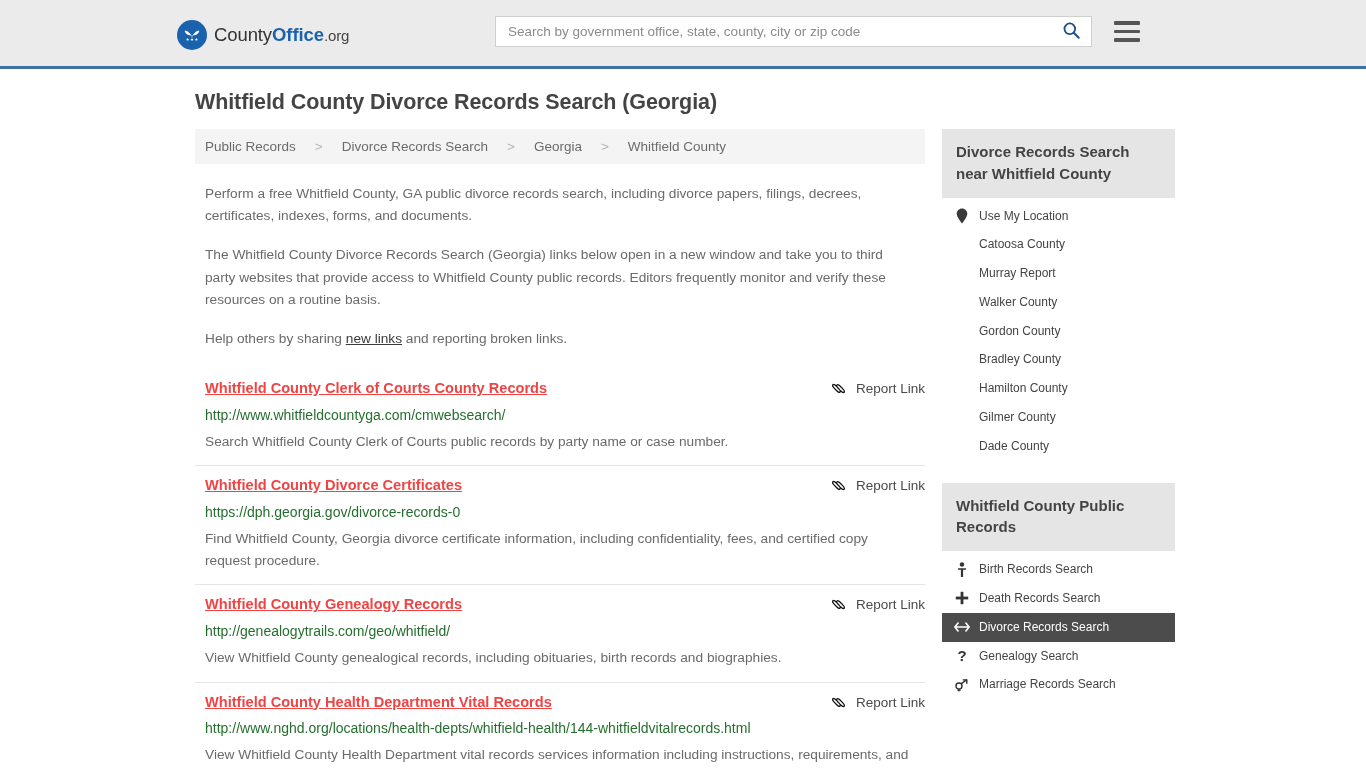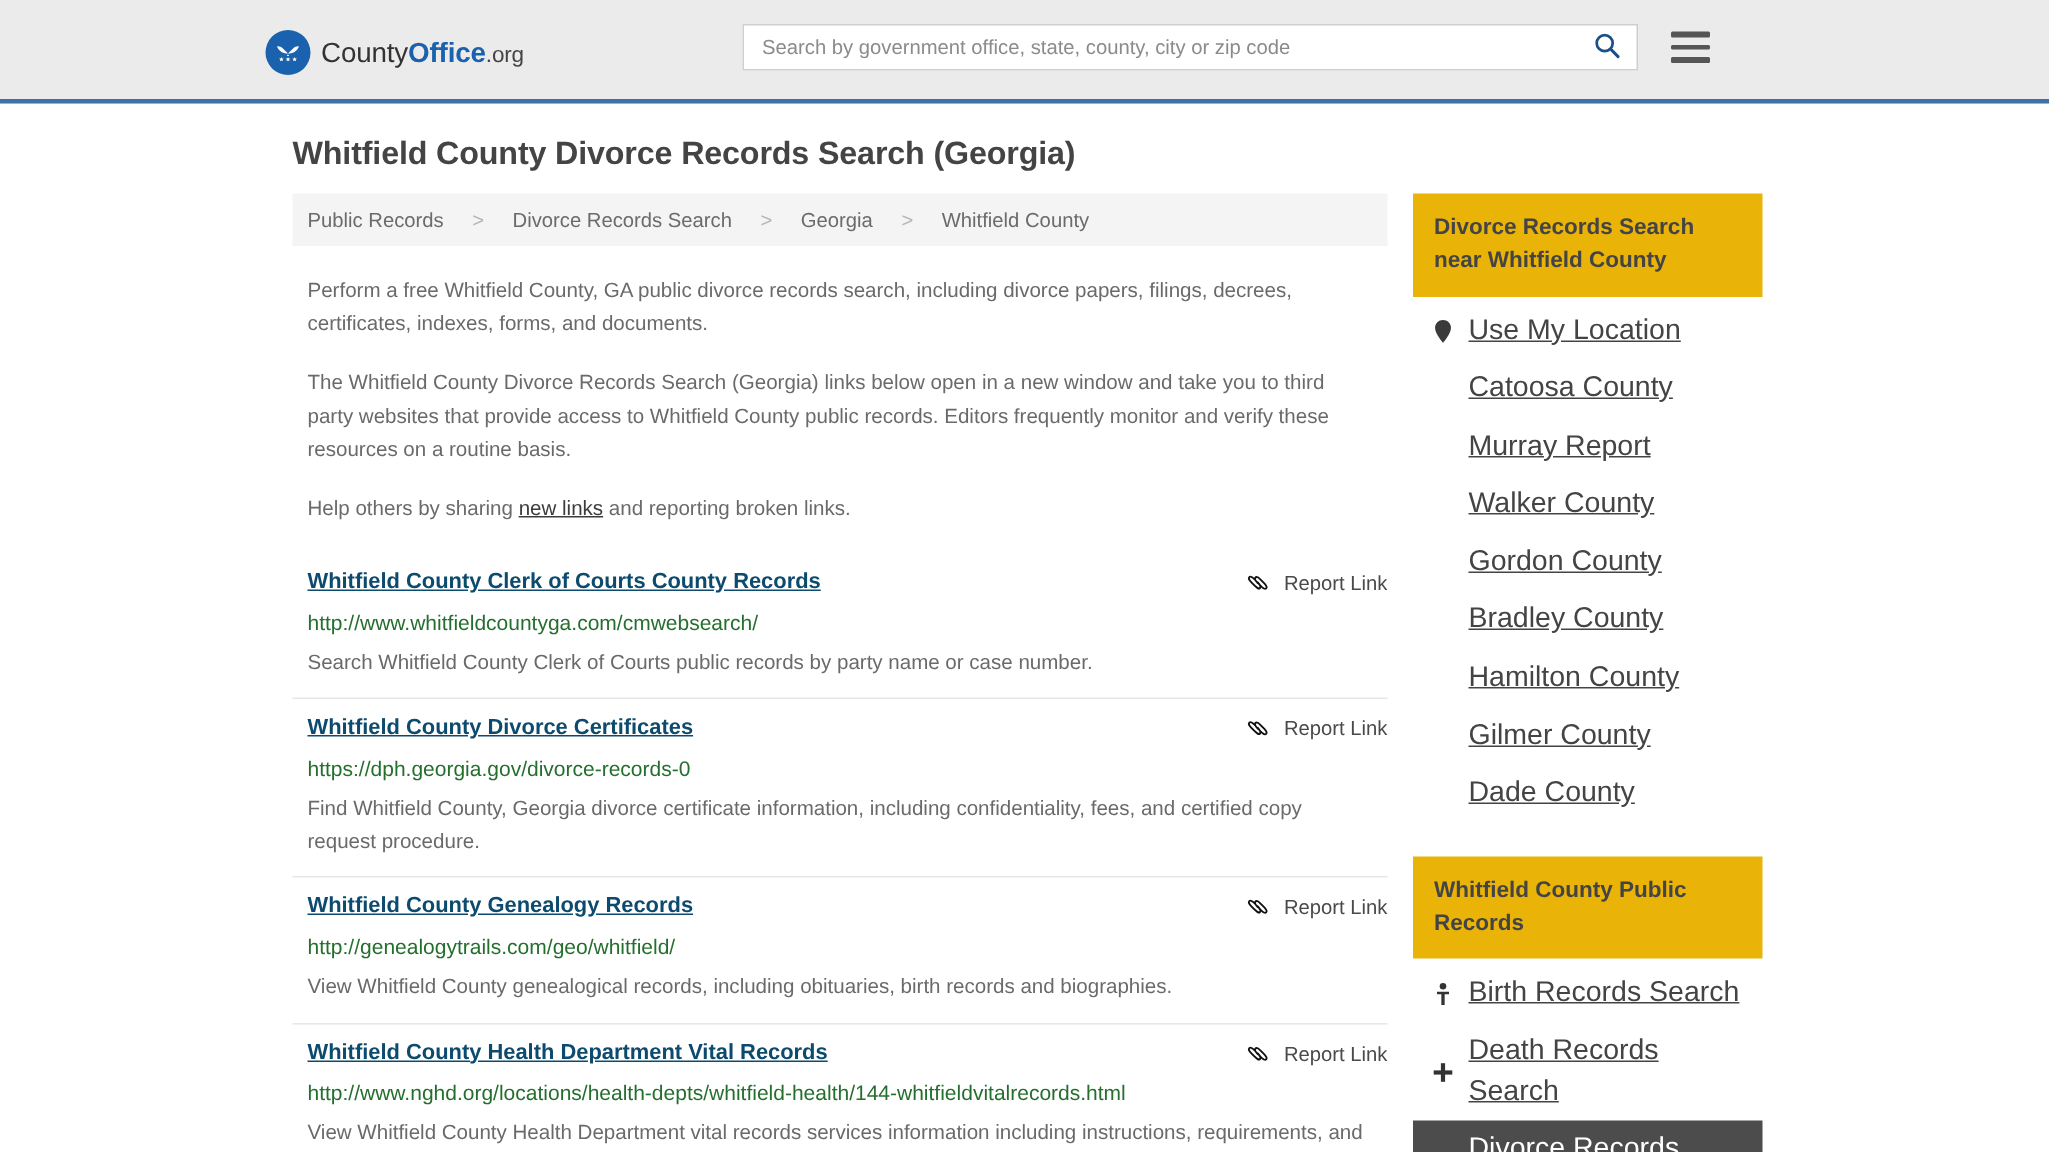--- a/index.html
+++ b/index.html
@@ -163,21 +163,21 @@
   }
   .result:first-child { border-top: none; }
   .result-head {
     display: flex;
     align-items: flex-start;
     justify-content: space-between;
   }
   .result-title {
     font-size: 14.6px;
     font-weight: bold;
-    color: #0c4a6e;
+    color: #ef4444;
     text-decoration: underline;
     cursor: pointer;
     line-height: 1.35;
   }
   .report-link {
     display: flex;
     align-items: center;
     gap: 9px;
     flex: none;
     margin-left: 18px;
@@ -201,40 +201,39 @@
     font-size: 13.7px;
     color: #6a6a6a;
     margin-top: 7px;
     line-height: 1.62;
     max-width: 705px;
   }
 
   
   .side-block { margin-bottom: 22px; }
   .side-head {
-    background: #eab308;
+    background: #e5e5e5;
     padding: 12px 14px 13px 14px;
     font-size: 15px;
     font-weight: bold;
     color: #444444;
     line-height: 1.45;
   }
   .side-list { padding: 4px 0 0 0; }
   .side-item {
     display: flex;
     align-items: center;
     gap: 9px;
     padding: 6px 14px 6px 12px;
     min-height: 28px;
     cursor: pointer;
   }
   .side-item .side-label {
-    font-size: 19px;
+    font-size: 12px;
     color: #444444;
-    text-decoration: underline;
     line-height: 1.4;
   }
   .side-item.active {
     background: #4c4c4c;
   }
   .side-item.active .side-label { color: #ffffff; }
   .side-icon {
     width: 16px;
     flex: none;
     display: flex;

